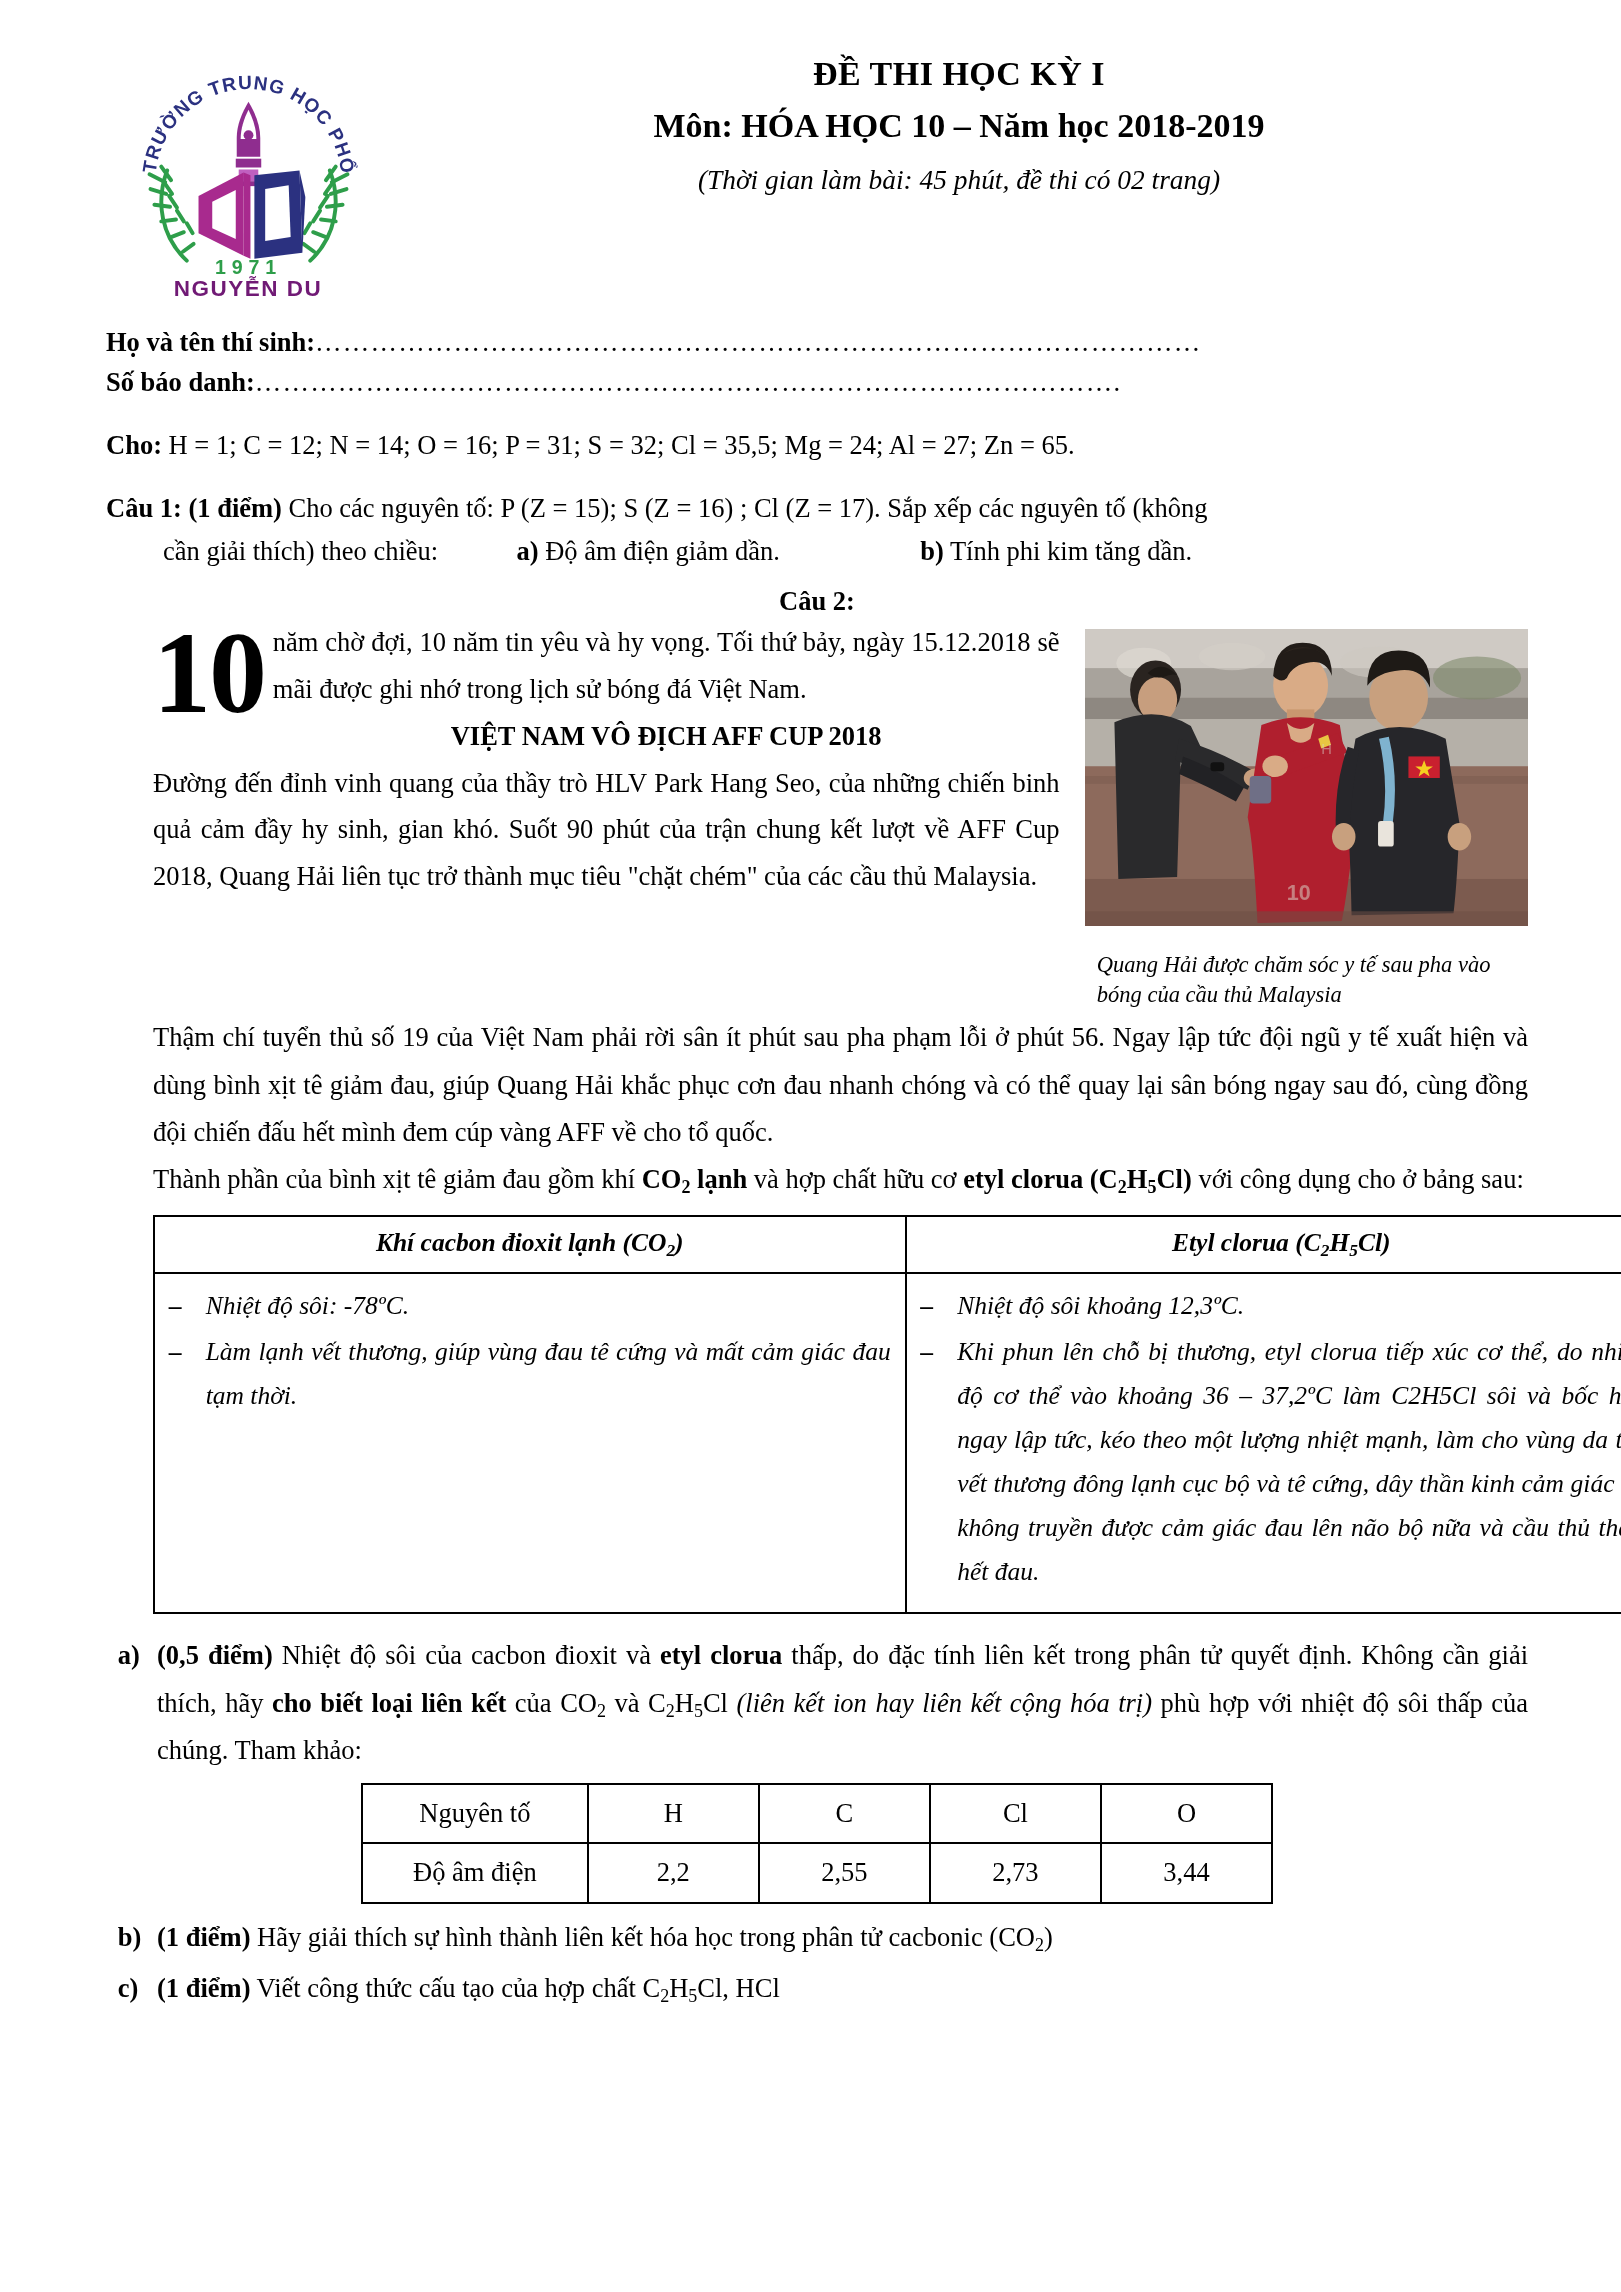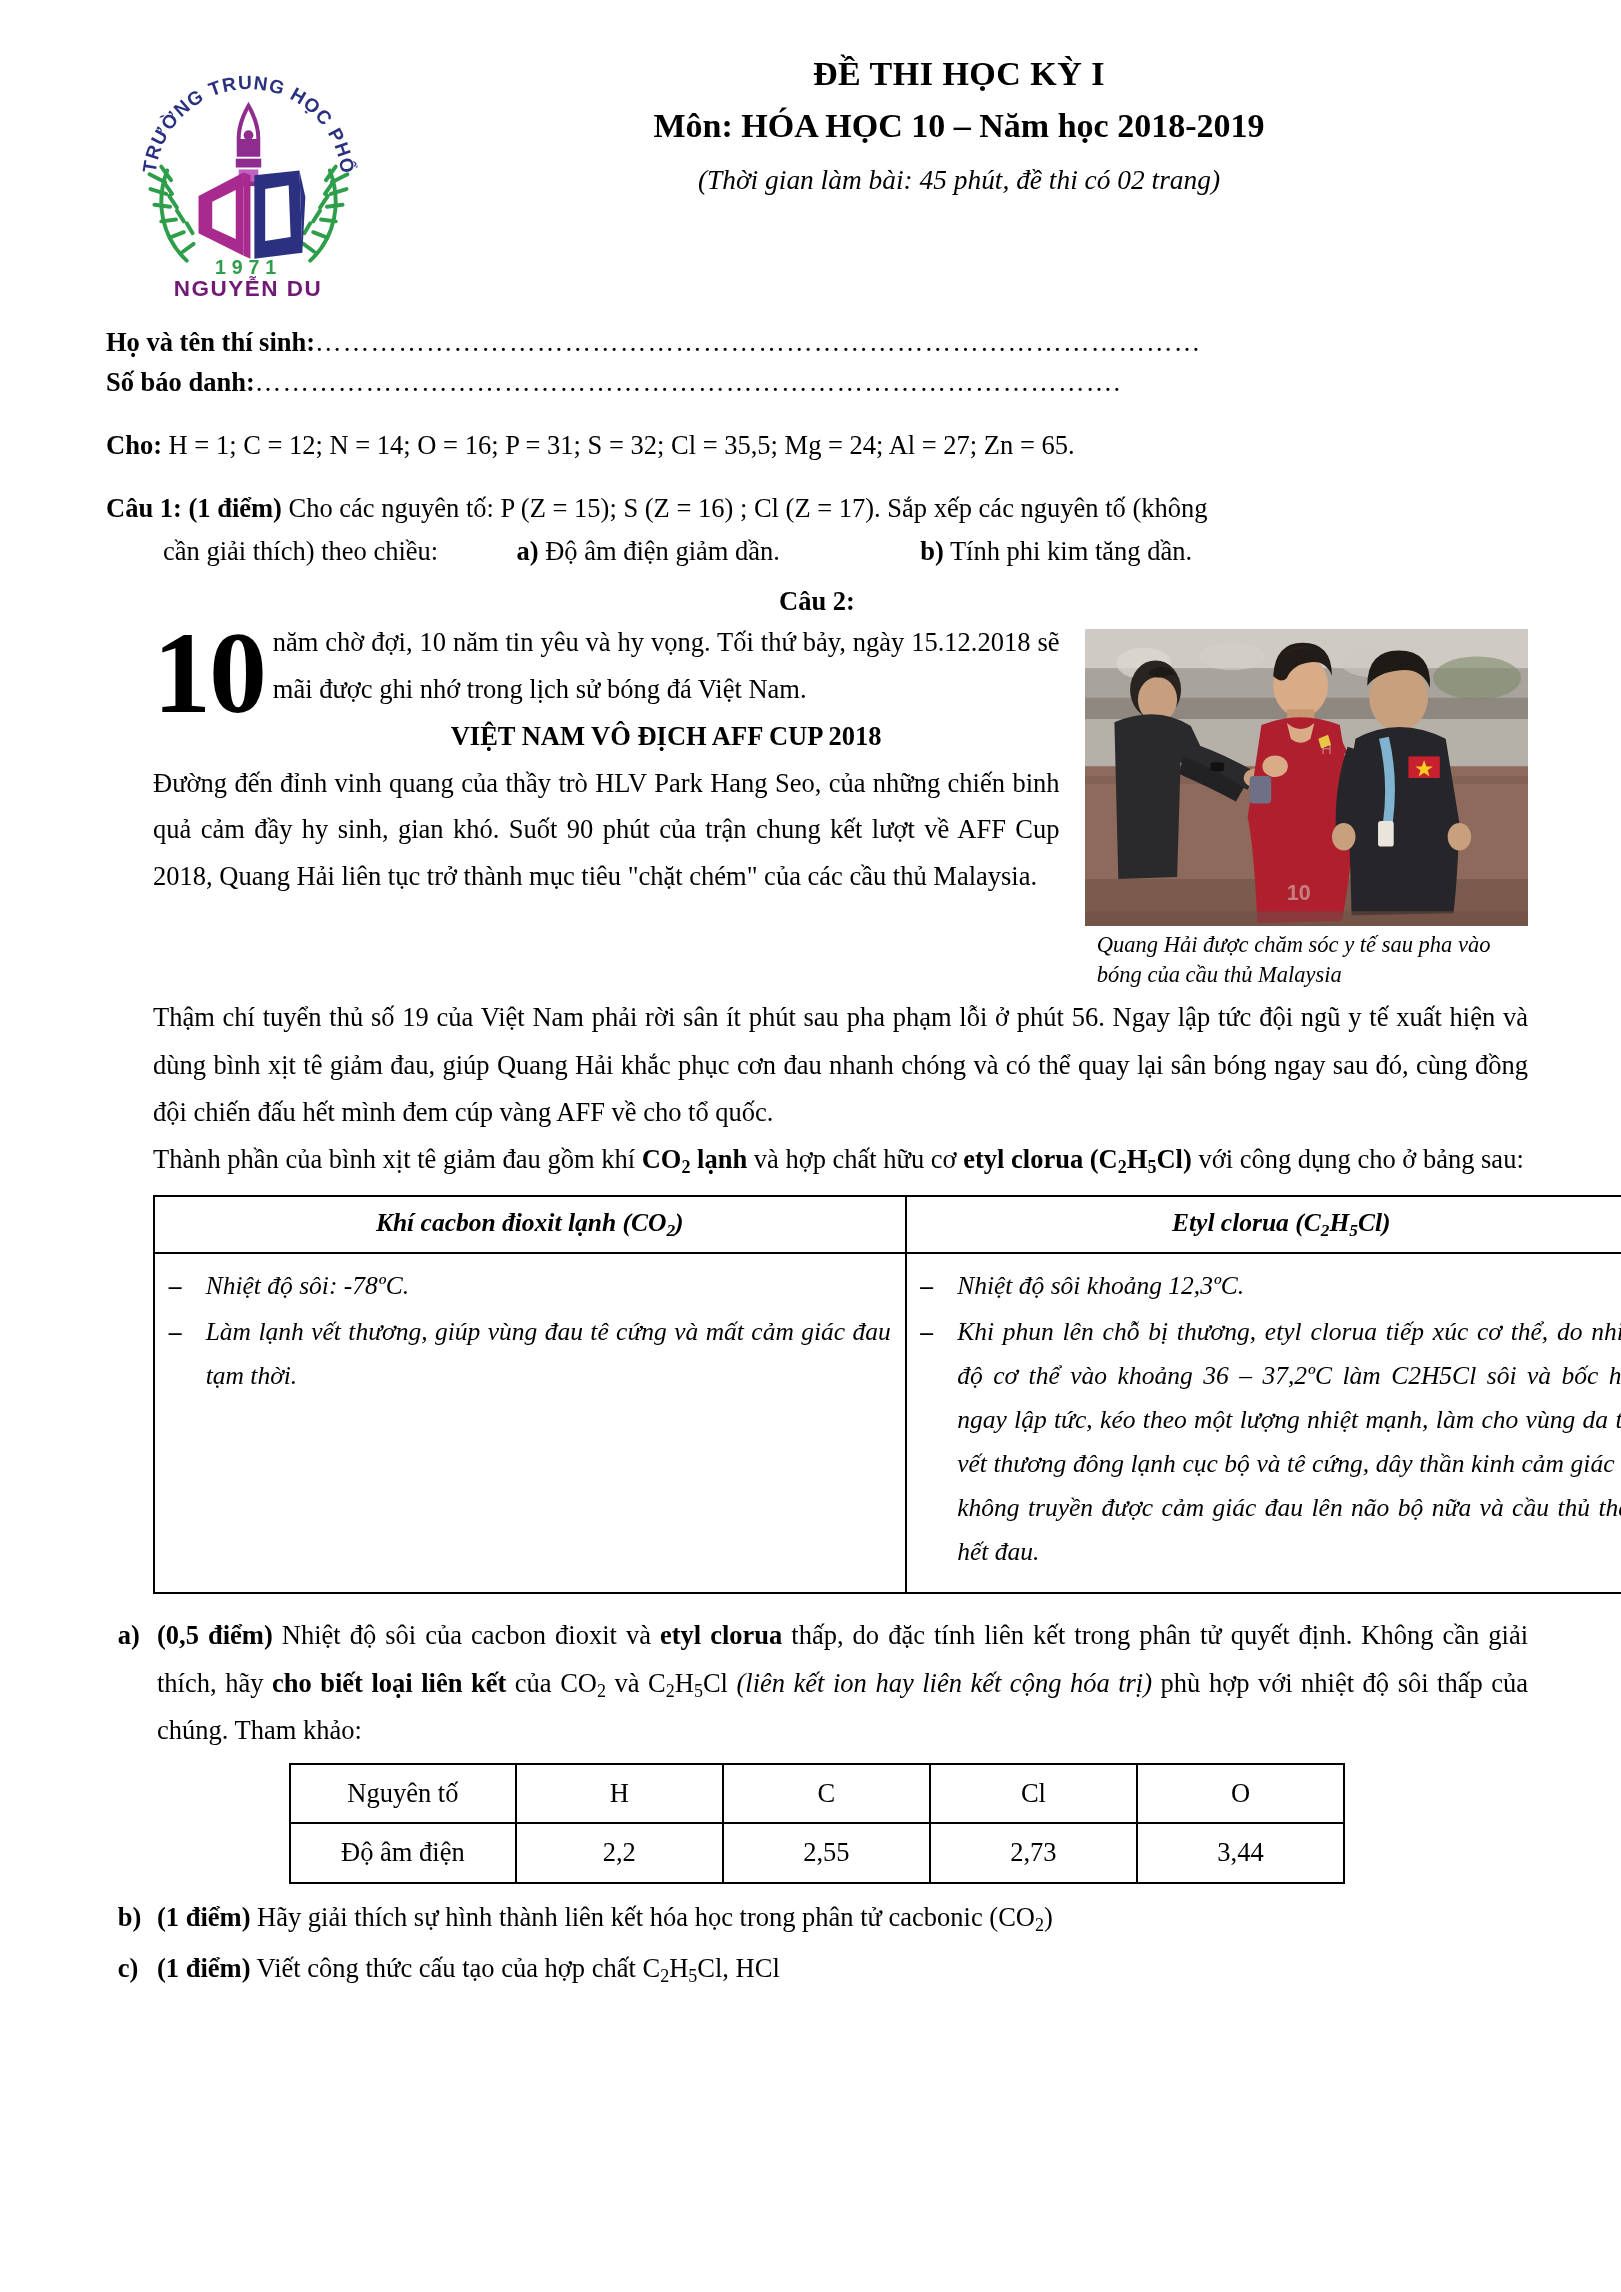--- a/index.html
+++ b/index.html
@@ -122,21 +122,21 @@
     height: 297px;
     display: block;
     position: relative;
     overflow: hidden;
     background: #6d6258;
   }
   .photo-caption {
     font-size: 22.5px;
     font-style: italic;
     line-height: 1.35;
-    margin-top: 4px;
+    margin-top: 24px;
     padding-left: 11.8px;
   }
   .dropcap {
     float: left;
     font-size: 116px;
     font-weight: bold;
     line-height: 0.84;
     margin: 5.9px 7.8px 0 0;
     letter-spacing: -2px;
   }
@@ -213,21 +213,21 @@
     font-weight: bold;
     padding-left: 11.8px;
     box-sizing: border-box;
   }
   .qbody { flex: 1; text-align: justify; }
 
   
   .en-table {
     margin: 7.8px auto 0 auto;
     border-collapse: collapse;
-    width: 1056px;
+    width: 912px;
     table-layout: fixed;
   }
   .en-table td {
     border: 2px solid #000;
     text-align: center;
     font-size: 26.5px;
     padding: 7.8px 3.9px 8.8px 3.9px;
     height: 41px;
   }
   .en-table td.lbl { width: 216px; }

